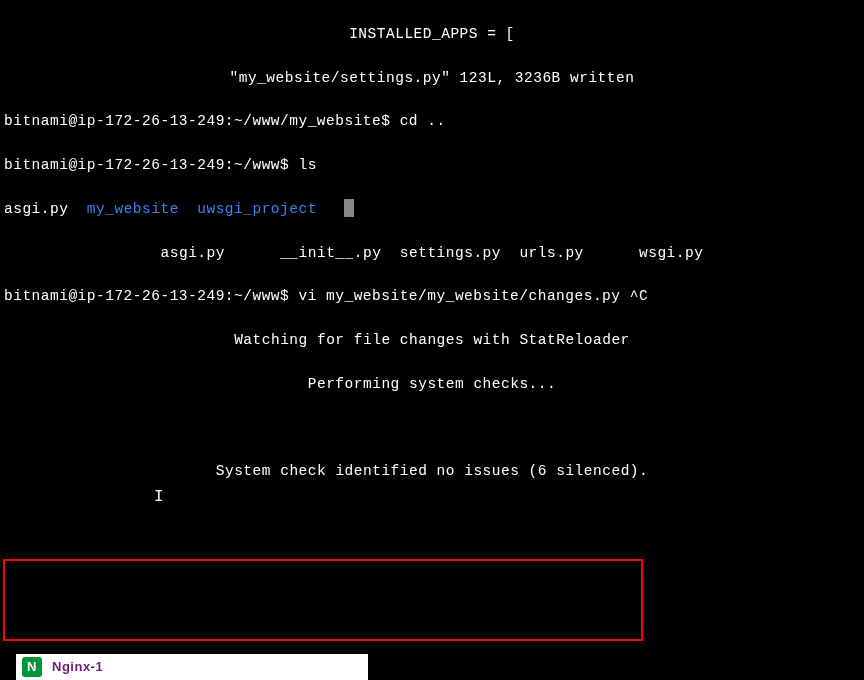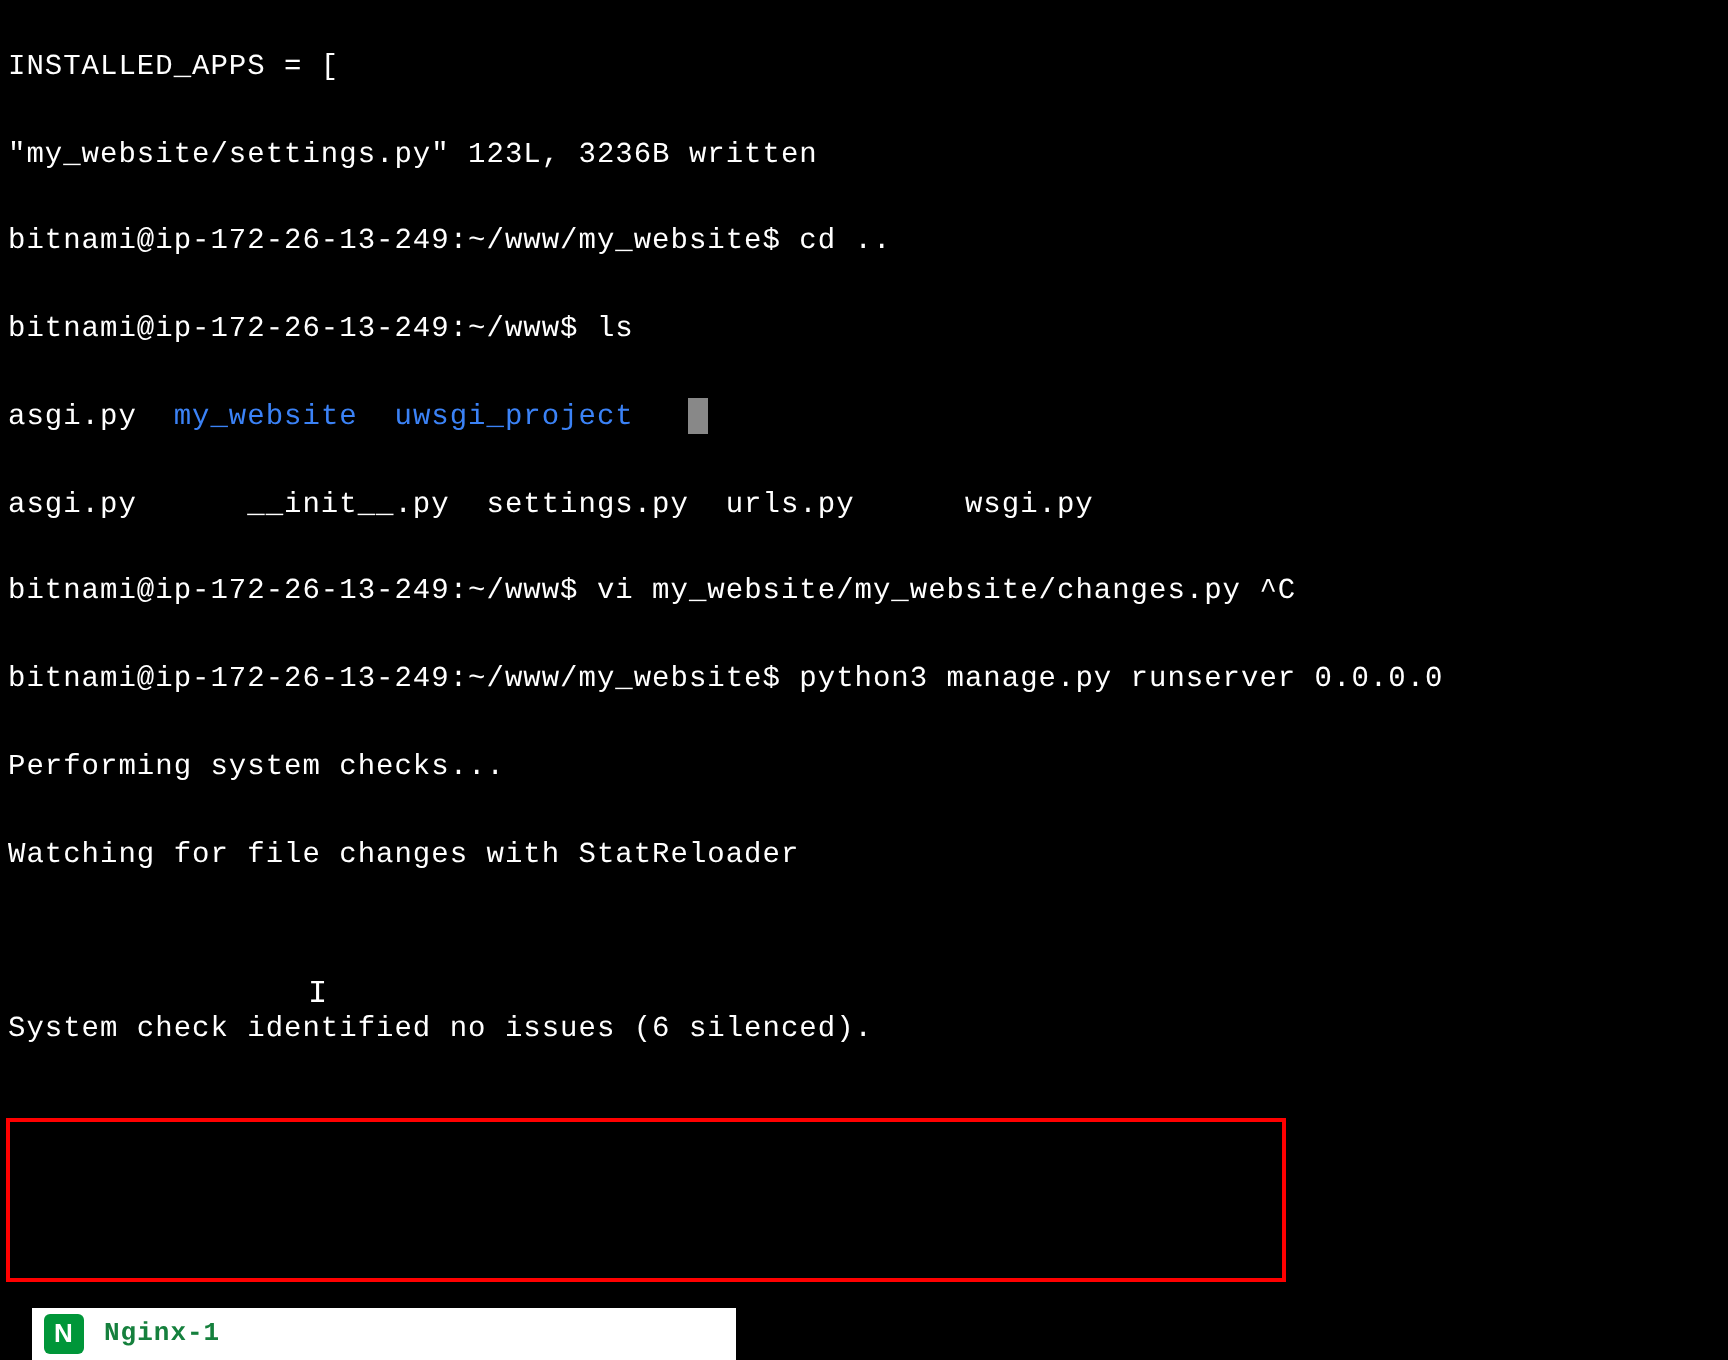--- a/index.html
+++ b/index.html
@@ -17,21 +17,21 @@
     }
     .terminal {
       padding: 2px 4px;
       white-space: pre;
     }
     .line {
       display: block;
       min-height: 22px;
     }
     .prompt { color: #ffffff; }
-    .white { color: #fff; }
+    .white { color: #fff; text-align: center; }
     .blue { color: #3b82f6; }
     .cursor-inline {
       display: inline-block;
       width: 10px;
       height: 18px;
       background: #888;
       vertical-align: text-bottom;
     }
     .highlight-box {
       position: absolute;
@@ -65,22 +65,22 @@
       margin-right: 10px;
     }
     .nginx-icon::after {
       content: "N";
       color: #fff;
       font-weight: bold;
       font-size: 13px;
       font-family: sans-serif;
     }
     .taskbar-text {
-      color: #15803d;
-      font-family: Liberation Mono, monospace;
+      color: #701a75;
+      font-family: Liberation Sans, sans-serif;
       font-size: 13px;
       font-weight: bold;
     }
     .ibeam {
       position: absolute;
       left: 154px;
       top: 485px;
       color: #fff;
       font-size: 16px;
       pointer-events: none;
@@ -90,23 +90,22 @@
 <body>
 
 <div class="terminal">
 <span class="line white">INSTALLED_APPS = [</span>
 <span class="line white">"my_website/settings.py" 123L, 3236B written</span>
 <span class="line"><span class="prompt">bitnami@ip-172-26-13-249:~/www/my_website$ </span><span class="white">cd ..</span></span>
 <span class="line"><span class="prompt">bitnami@ip-172-26-13-249:~/www$ </span><span class="white">ls</span></span>
 <span class="line"><span class="white">asgi.py  </span><span class="blue">my_website</span><span>  </span><span class="blue">uwsgi_project</span>   <span class="cursor-inline"></span></span>
 <span class="line white">asgi.py      __init__.py  settings.py  urls.py      wsgi.py</span>
 <span class="line"><span class="prompt">bitnami@ip-172-26-13-249:~/www$ </span><span class="white">vi my_website/my_website/changes.py ^C</span></span>
-<span class="line"><span class="prompt">bitnami@ip-172-26-13-249:~/www/my_website$ </span><span class="white">python3 manage.py runserver 0.0.0.0</span></span>
+<span class="line white">Watching for file changes with StatReloader</span>
 <span class="line white">Performing system checks...</span>
-<span class="line white">Watching for file changes with StatReloader</span>
 <span class="line"></span>
 <span class="line white">System check identified no issues (6 silenced).</span>
 <span class="line"></span>
 
 
 
 
 
 
 

